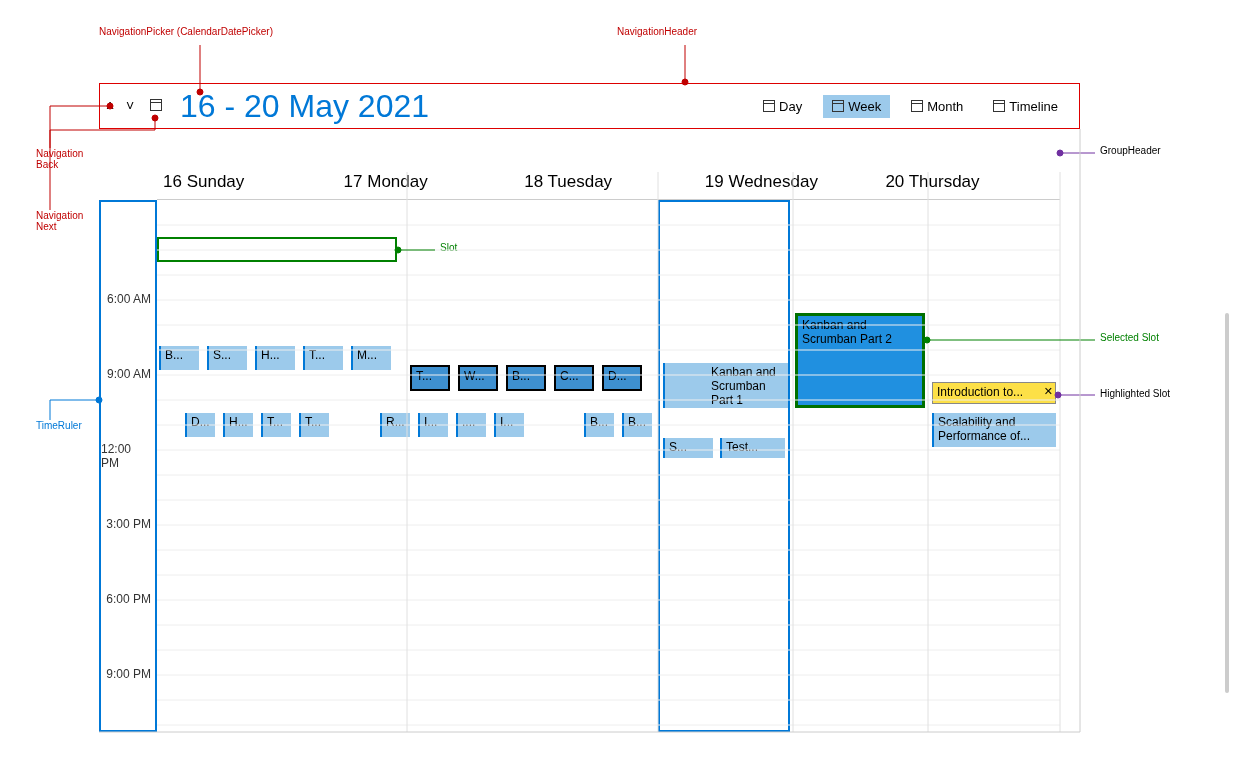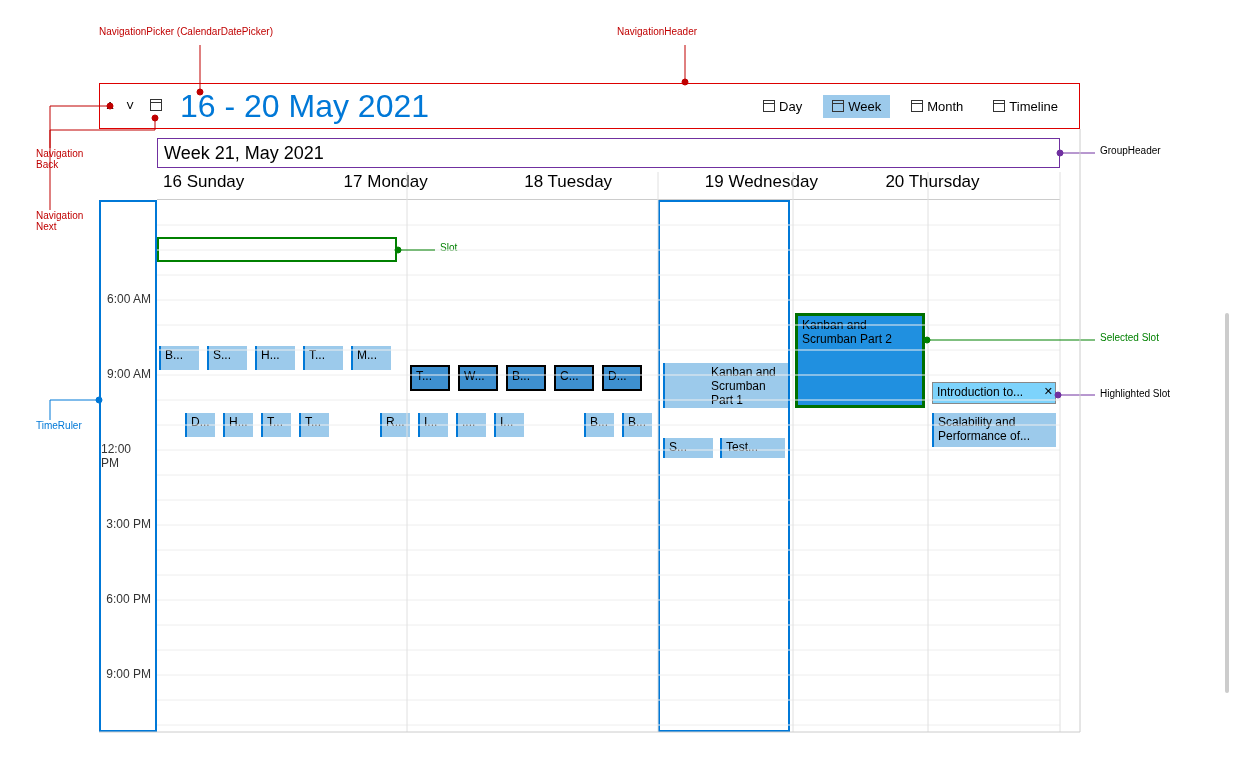--- a/index.html
+++ b/index.html
@@ -44,21 +44,21 @@
 .slot-box { position: absolute; border: 2px solid #008000; }
 
 
 .today-col { position: absolute; border: 2px solid #0078d7; z-index: 10; }
 
 
 .appt { position: absolute; background: #9ccaeb; font-size: 12px; padding: 2px 4px; overflow: hidden; white-space: nowrap; text-overflow: ellipsis; border-left: 2px solid #0078d7; z-index: 15; cursor: pointer; }
 .appt.darkb { background: #3e90d0; color: #000; border: 2px solid #000; }
 .appt.selected { background: #2090e0; border: 3px solid #007000; color: #000; white-space: normal; }
 .appt.wrap2 { white-space: normal; }
-.appt.gray { background: #7dd3fc; border: 1px solid #888; }
+.appt.gray { background: #fde047; border: 1px solid #888; }
 .appt .close { position: absolute; right: 2px; top: 2px; font-size: 11px; }
 
 .scroll-thumb { position: absolute; right: 8px; top: 313px; width: 4px; height: 380px; background: #ccc; border-radius: 2px; }
 </style>
 </head>
 <body>
 
 <div class="canvas">
 
   <div class="anno" style="left:99px; top:26px;">NavigationPicker (CalendarDatePicker)</div>
@@ -91,23 +91,20 @@
           <span class="cal-icon"></span>
           <span>Month</span>
         </span>
       <span class="vbtn">
           <span class="cal-icon"></span>
           <span>Timeline</span>
         </span>
     </div>
   </div>
 
-  <div class="group-header">
-    <span>Week 21, May 2021</span>
-  </div>
 
   <div class="day-headers">
     <div class="day-header">16 Sunday</div>
     <div class="day-header">17 Monday</div>
     <div class="day-header">18 Tuesday</div>
     <div class="day-header">19 Wednesday</div>
     <div class="day-header">20 Thursday</div>
   </div>
 
   <div class="time-ruler">

